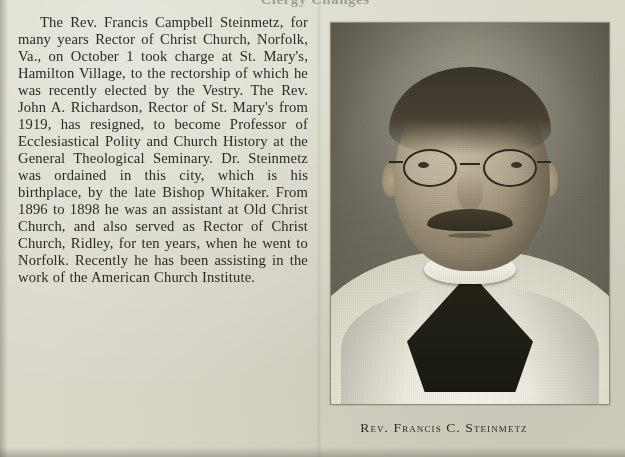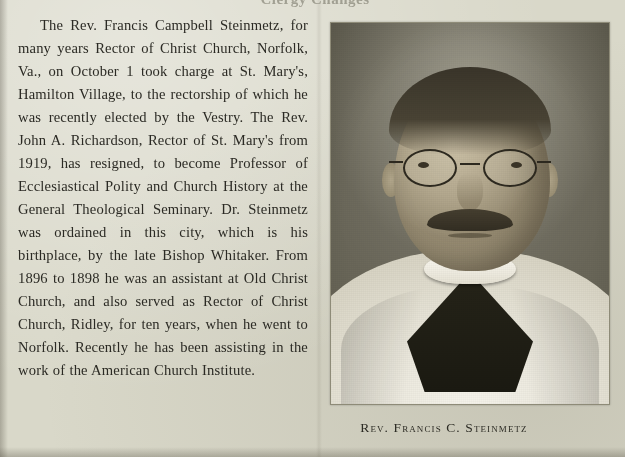--- a/index.html
+++ b/index.html
@@ -50,21 +50,21 @@
     left: 18px;
     top: 14px;
     width: 290px;
   }
   #article-body {
     margin: 0;
     text-align: justify;
     text-justify: inter-word;
     font-family: "Liberation Serif", serif;
     font-size: 14.6px;
-    line-height: 23px;
+    line-height: 17px;
     color: #2b2a24;
     text-indent: 22px;
     letter-spacing: 0.15px;
     word-spacing: 0.4px;
   }
 
   
   #photo-block {
     position: absolute;
     left: 330px;

